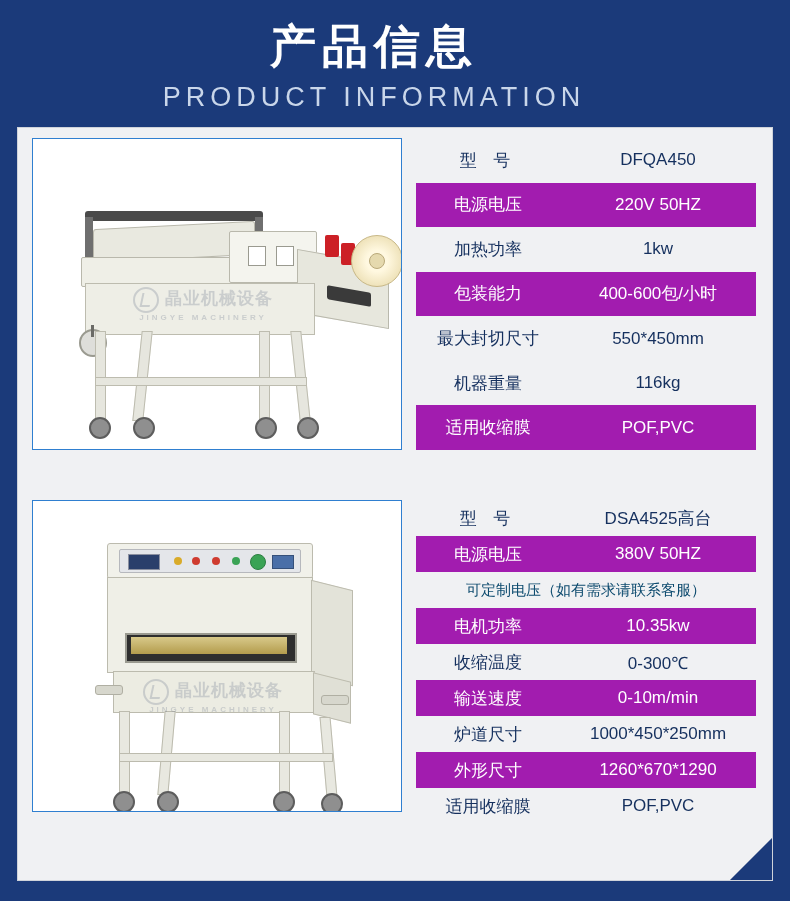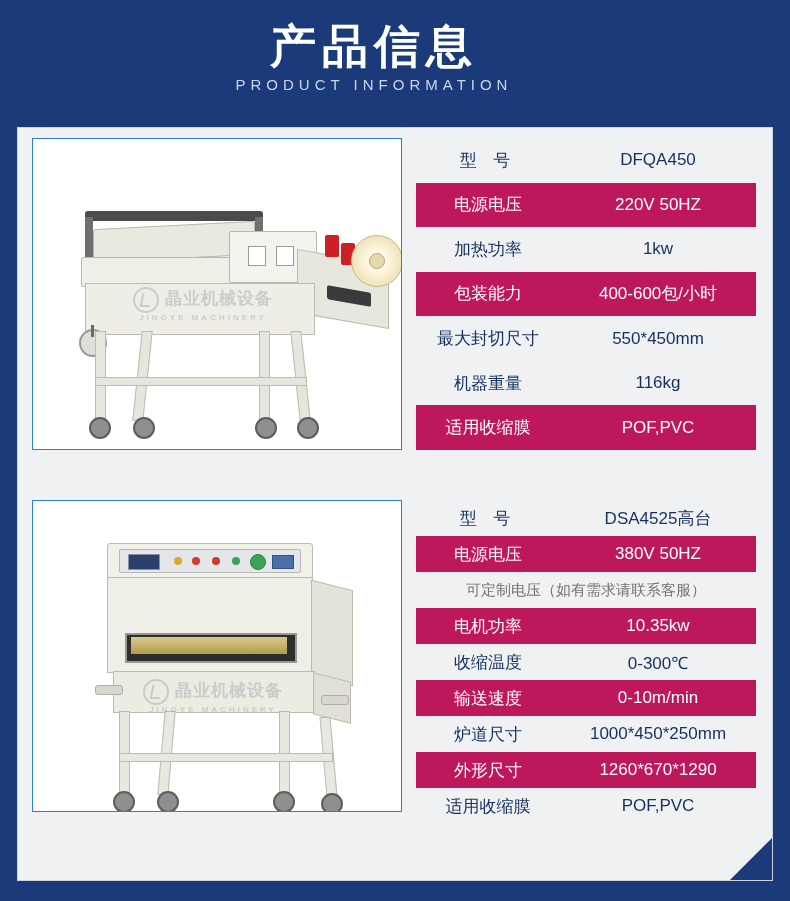--- a/index.html
+++ b/index.html
@@ -25,22 +25,22 @@
     text-align: center;
   }
   .header .title-cn {
     font-size: 46px;
     font-weight: bold;
     color: #ffffff;
     letter-spacing: 6px;
     line-height: 1.25;
   }
   .header .title-en {
-    margin-top: 0;
-    font-size: 15px;
+    margin-top: 6px;
+    font-size: 27px;
     color: #c9d6ea;
     letter-spacing: 5px;
     font-weight: normal;
   }
   
   .panel {
     position: absolute;
     left: 18px;
     top: 128px;
     width: 754px;
@@ -95,25 +95,25 @@
   .spec-table td {
     font-size: 17px;
     color: #15305e;
     text-align: center;
     vertical-align: middle;
     padding: 0 2px;
     white-space: nowrap;
   }
   .spec-table td.label { width: 140px; }
   .spec-table tr.alt td {
-    background: #be185d;
+    background: #a21caf;
     color: #ffffff;
   }
   .spec-table td.full {
-    color: #737373;
+    color: #0c4a6e;
     font-size: 15px;
     margin-top: 43px;
   }
   .lbl-spaced { letter-spacing: 6px; }
 
   
   .m1 { position: absolute; left: 0; top: 0; width: 368px; height: 310px; }
   .m1 .table-top {
     position: absolute; left: 48px; top: 118px; width: 230px; height: 28px;
     background: #efefe7; border: 1px solid #b9b8ac; border-radius: 2px;

